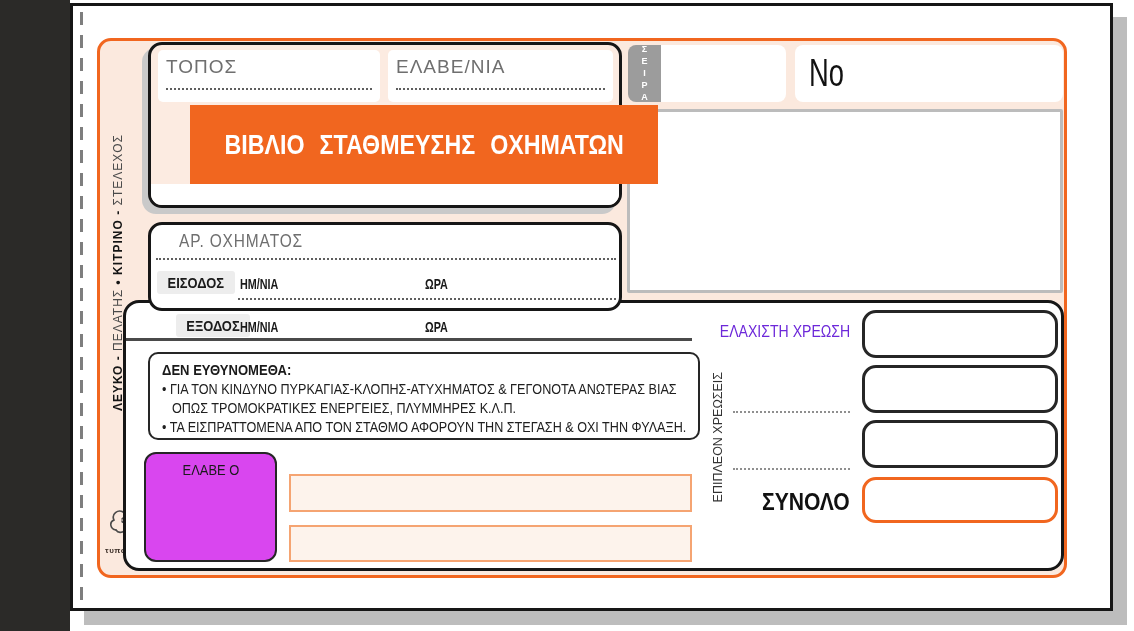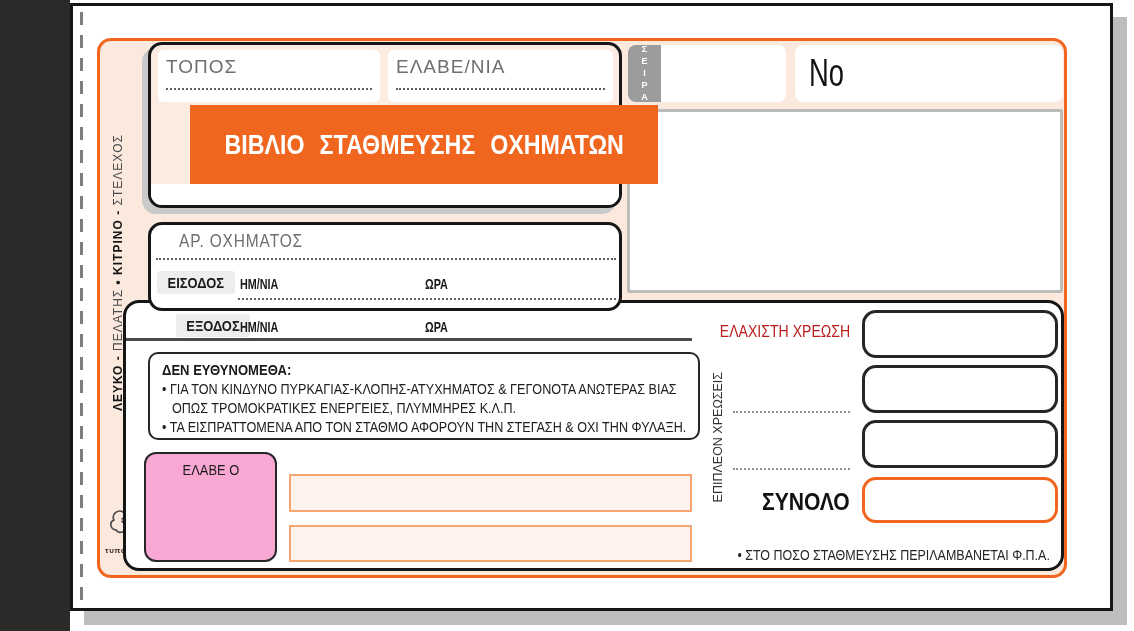--- a/index.html
+++ b/index.html
@@ -65,29 +65,29 @@
         border:3px solid #161616;border-radius:16px;z-index:2;}
   .exit-line{left:126px;top:338px;width:566px;border-bottom:3px solid #4a4a4a;height:0;z-index:4;}
 
   .disclaimer-box{left:148px;top:352px;width:552px;height:88px;background:#ffffff;
         border:2px solid #262626;border-radius:10px;z-index:4;padding:7px 0 0 12px;overflow:hidden;}
   .disc-inner{width:600px;transform:scaleX(0.9);transform-origin:0 0;}
   .disc-head{font-weight:bold;font-size:14.5px;line-height:19px;}
   .disc-line{font-size:14px;line-height:19px;color:#202020;}
   .disc-indent{padding-left:11px;}
 
-  .received-box{left:144px;top:452px;width:133px;height:110px;background:#f9a8d4;
+  .received-box{left:144px;top:452px;width:133px;height:110px;background:#d946ef;
         border:2px solid #262626;border-radius:12px;z-index:4;text-align:center;padding-top:7px;}
   .received-label{font-size:15px;color:#1a1a1a;}
 
   .amount-label{left:289px;top:447px;width:403px;height:16px;text-align:center;
         font-size:14px;color:#3a3a3a;z-index:4;margin-top:39px;}
   .amount-field{left:289px;width:403px;background:#fdf3ec;border:2px solid #f5a472;z-index:4;}
 
-  .charge-label{font-size:16px;color:#b91c1c;}
+  .charge-label{font-size:16px;color:#6d28d9;}
   .charge-box{left:862px;width:196px;height:48px;background:#ffffff;
         border:3px solid #262626;border-radius:14px;z-index:4;}
   .total-box{left:862px;top:477px;width:196px;height:46px;background:#ffffff;
         border:3px solid #f1661f;border-radius:14px;z-index:4;}
   .total-label{font-weight:bold;font-size:24px;color:#111111;}
   .extra-label{left:703px;top:370px;width:30px;height:135px;display:flex;align-items:center;
         justify-content:center;font-size:12.5px;color:#333333;z-index:4;}
   .vat-note{left:712px;top:547px;width:360px;height:18px;text-align:center;
         font-size:14.5px;color:#262626;z-index:4;}
 </style>
@@ -186,17 +186,14 @@
 
   <div class="abs extra-label">
     <span class="vtext">ΕΠΙΠΛΕΟΝ  ΧΡΕΩΣΕΙΣ</span>
   </div>
   <div class="abs dotline-light" style="left:733px;top:411px;width:117px;z-index:4;"></div>
   <div class="abs dotline-light" style="left:733px;top:468px;width:117px;z-index:4;"></div>
 
   <div class="abs total-label" style="left:660px;top:488px;width:190px;text-align:right;z-index:4;"><span class="sqzr">ΣΥΝΟΛΟ</span></div>
   <div class="abs total-box"></div>
 
-  <div class="abs vat-note">
-    <span class="sqz">• ΣΤΟ ΠΟΣΟ ΣΤΑΘΜΕΥΣΗΣ ΠΕΡΙΛΑΜΒΑΝΕΤΑΙ  Φ.Π.Α.</span>
-  </div>
 
 </div>
 
 </body></html>

